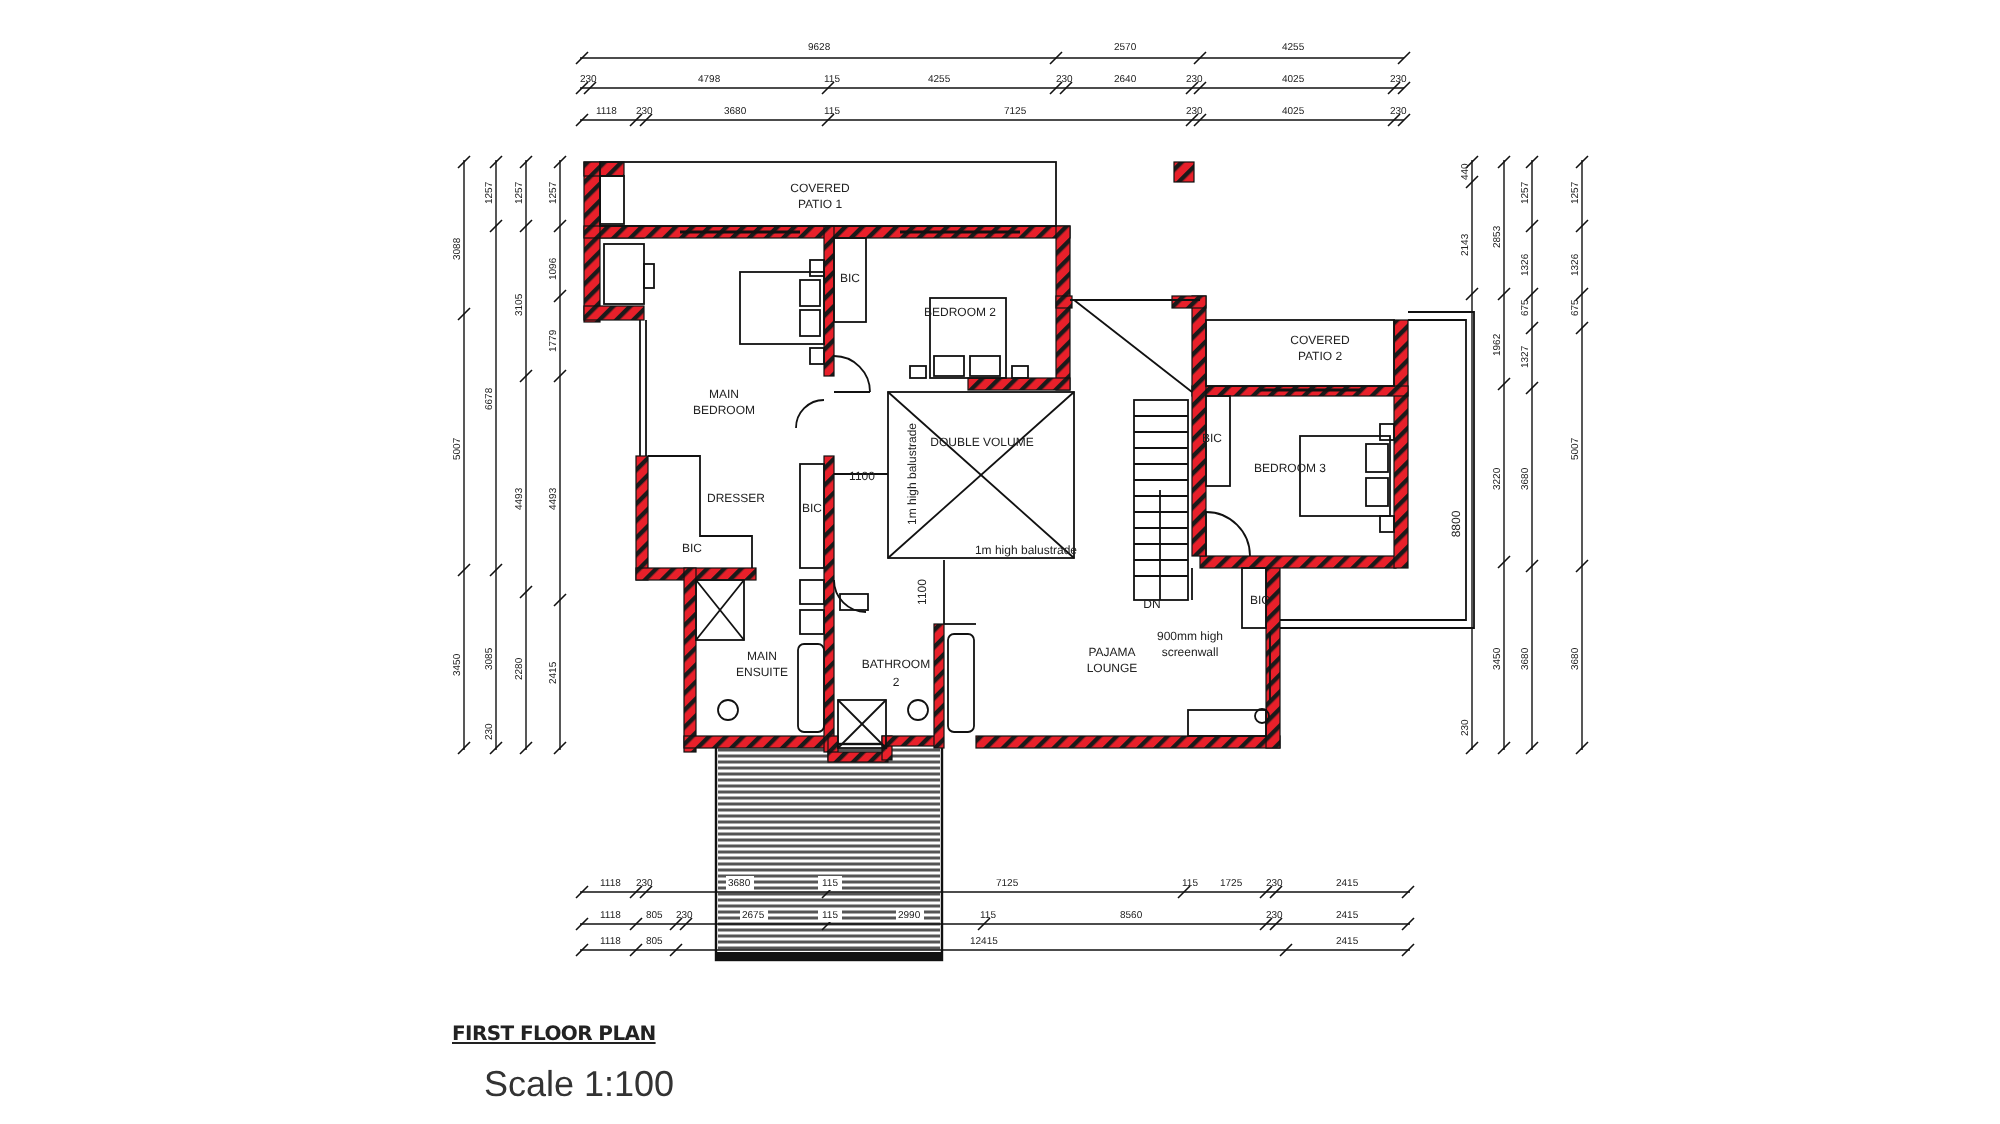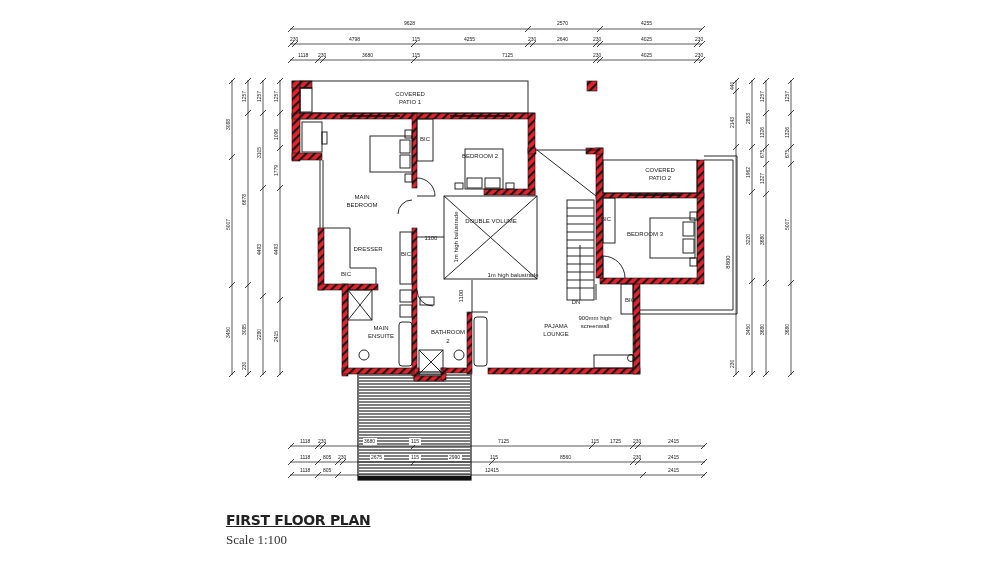--- a/index.html
+++ b/index.html
@@ -1,21 +1,21 @@
 <!DOCTYPE html>
 <html><head>
   <meta charset="utf-8">
   <style>
     html,body{margin:0;padding:0;background:#fff;}
     body{width:1000px;height:562px;position:relative;overflow:hidden;font-family:"Liberation Sans",sans-serif;}
     #plan{position:absolute;left:0;top:0;width:1000px;height:562px;}
     .dim-text{font-family:"Liberation Sans",sans-serif;font-size:5px;fill:#222;}
     .room-text{font-family:"Liberation Sans",sans-serif;font-size:6px;fill:#222;}
-    .title{position:absolute;left:226px;top:512px;font-family:"DejaVu Sans",sans-serif;font-weight:bold;font-size:14px;text-decoration:underline;color:#222;letter-spacing:-0.3px;}
-    .scale{position:absolute;left:226px;top:532px;font-family:Liberation Serif, serif;font-size:13px;color:#333;}
+    .title{position:absolute;left:226px;top:512px;font-family:"DejaVu Sans",sans-serif;font-weight:bold;font-size:10px;text-decoration:underline;color:#222;letter-spacing:-0.3px;}
+    .scale{position:absolute;left:242px;top:532px;font-family:Liberation Sans, sans-serif;font-size:18px;color:#333;}
   </style>
 </head>
 <body>
 
 <svg id="plan" viewBox="0 0 1000 562" xmlns="http://www.w3.org/2000/svg">
   <defs>
     <pattern id="hatch" patternUnits="userSpaceOnUse" width="6" height="6" patternTransform="rotate(45)">
       <rect width="6" height="6" fill="#e8202a"></rect>
       <rect width="2.2" height="6" fill="#1a1a1a"></rect>
     </pattern>

